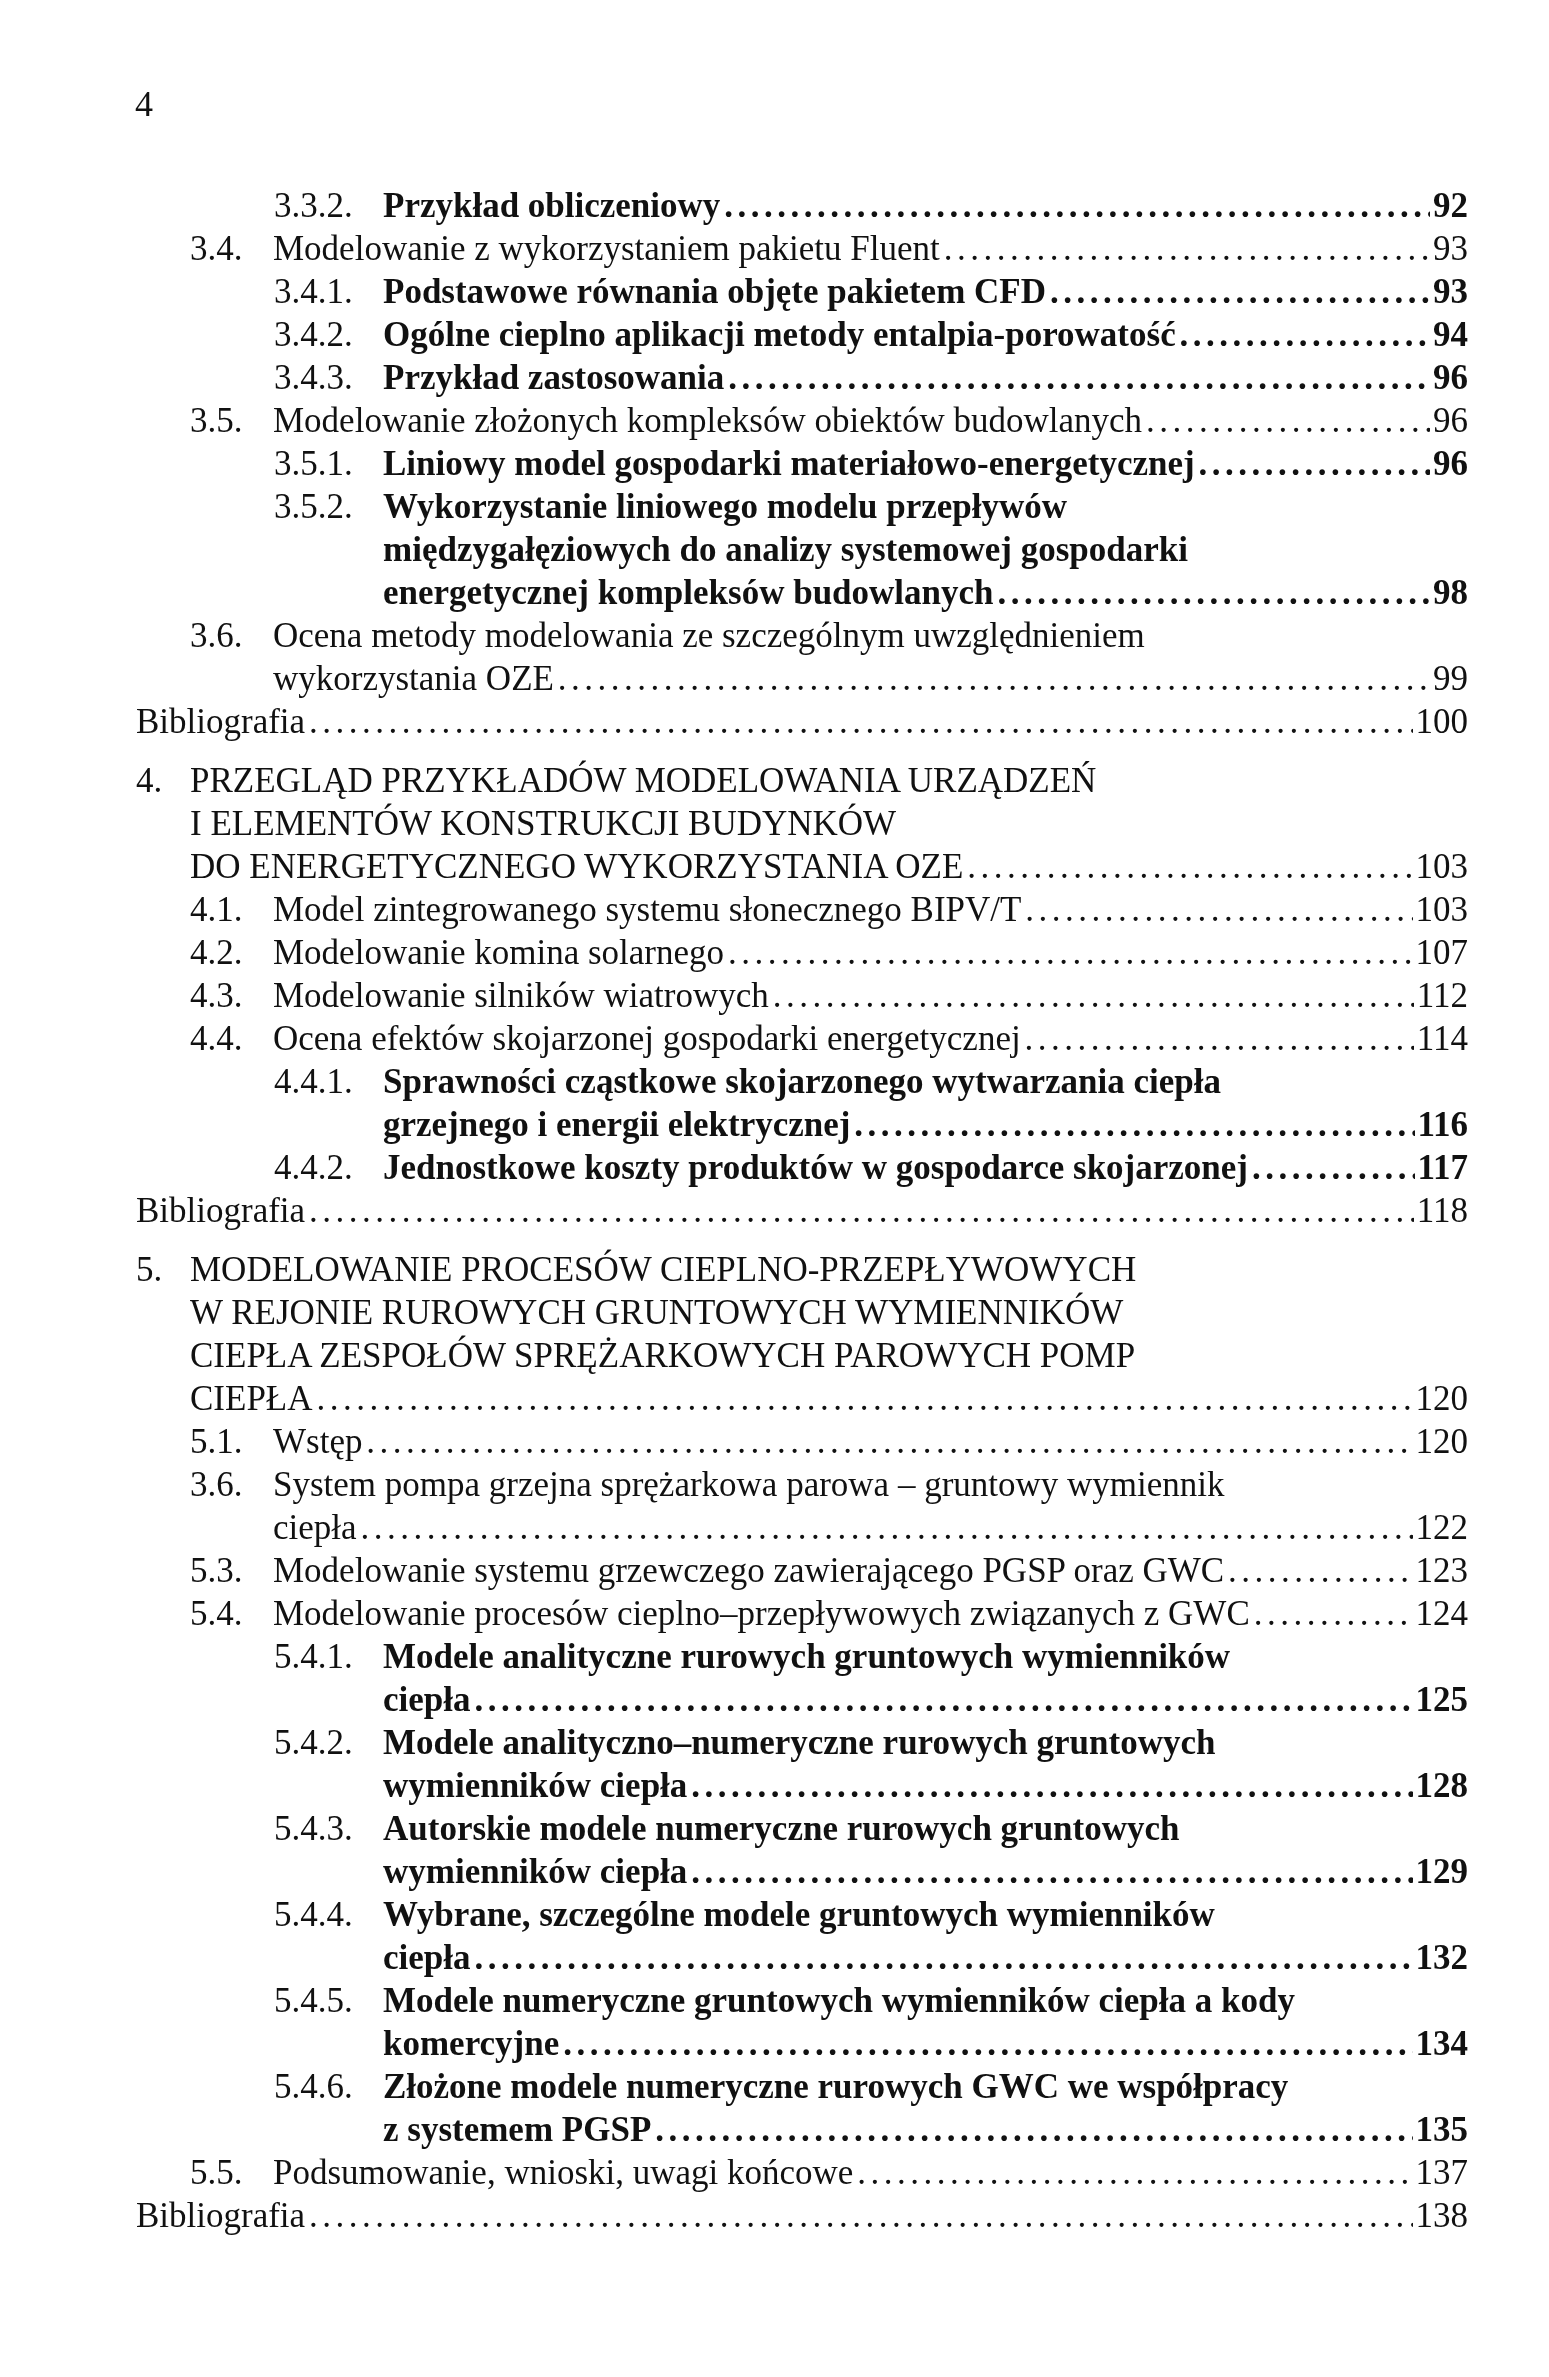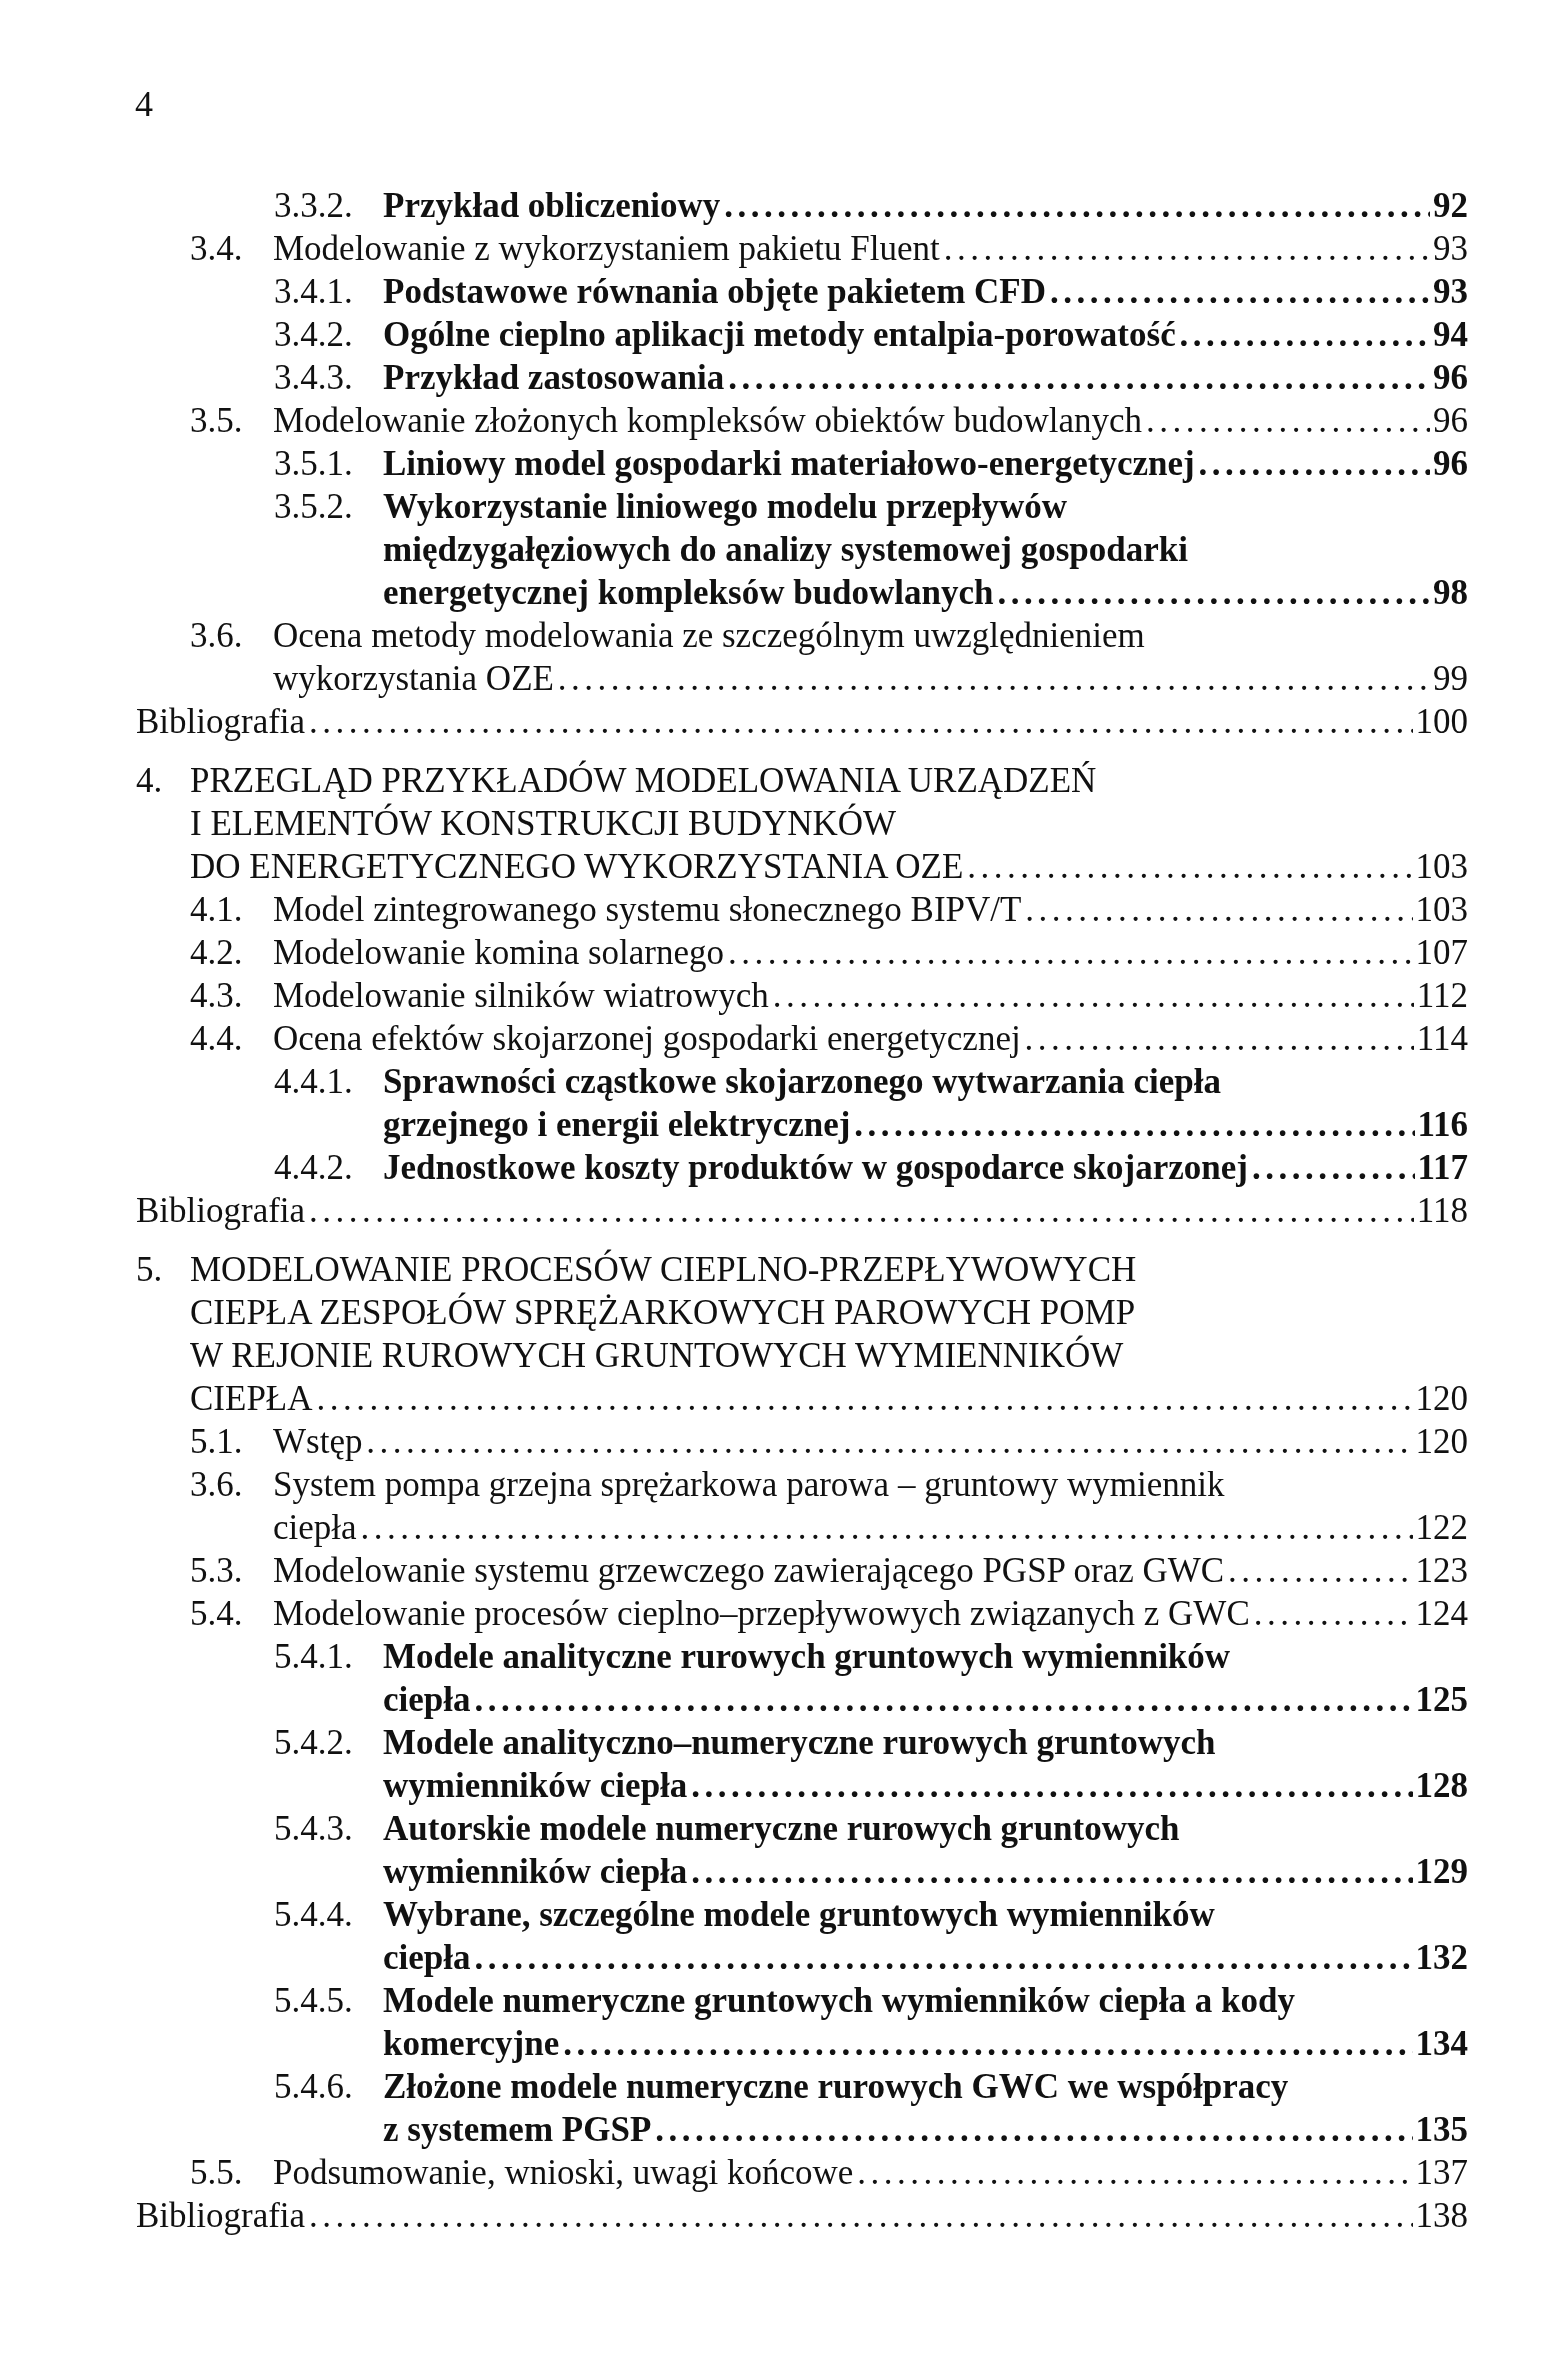--- a/index.html
+++ b/index.html
@@ -294,26 +294,26 @@
     </div>
     <div class="entry lvl-0 chapter-start">
       <div class="line">
         <span class="num">5.</span>
         <div class="txt-wrap">
           <span class="txt">MODELOWANIE PROCESÓW CIEPLNO-PRZEPŁYWOWYCH</span>
         </div>
       </div>
       <div class="line">
         <div class="txt-wrap">
+          <span class="txt">W REJONIE RUROWYCH GRUNTOWYCH WYMIENNIKÓW</span>
+        </div>
+      </div>
+      <div class="line">
+        <div class="txt-wrap">
           <span class="txt">CIEPŁA ZESPOŁÓW SPRĘŻARKOWYCH PAROWYCH POMP</span>
-        </div>
-      </div>
-      <div class="line">
-        <div class="txt-wrap">
-          <span class="txt">W REJONIE RUROWYCH GRUNTOWYCH WYMIENNIKÓW</span>
         </div>
       </div>
       <div class="line">
         <div class="txt-wrap">
           <span class="txt">CIEPŁA</span>
           <span class="leader">............................................................................................................................................................................................................................................................................................................</span>
           <span class="pg">120</span>
         </div>
       </div>
     </div>

